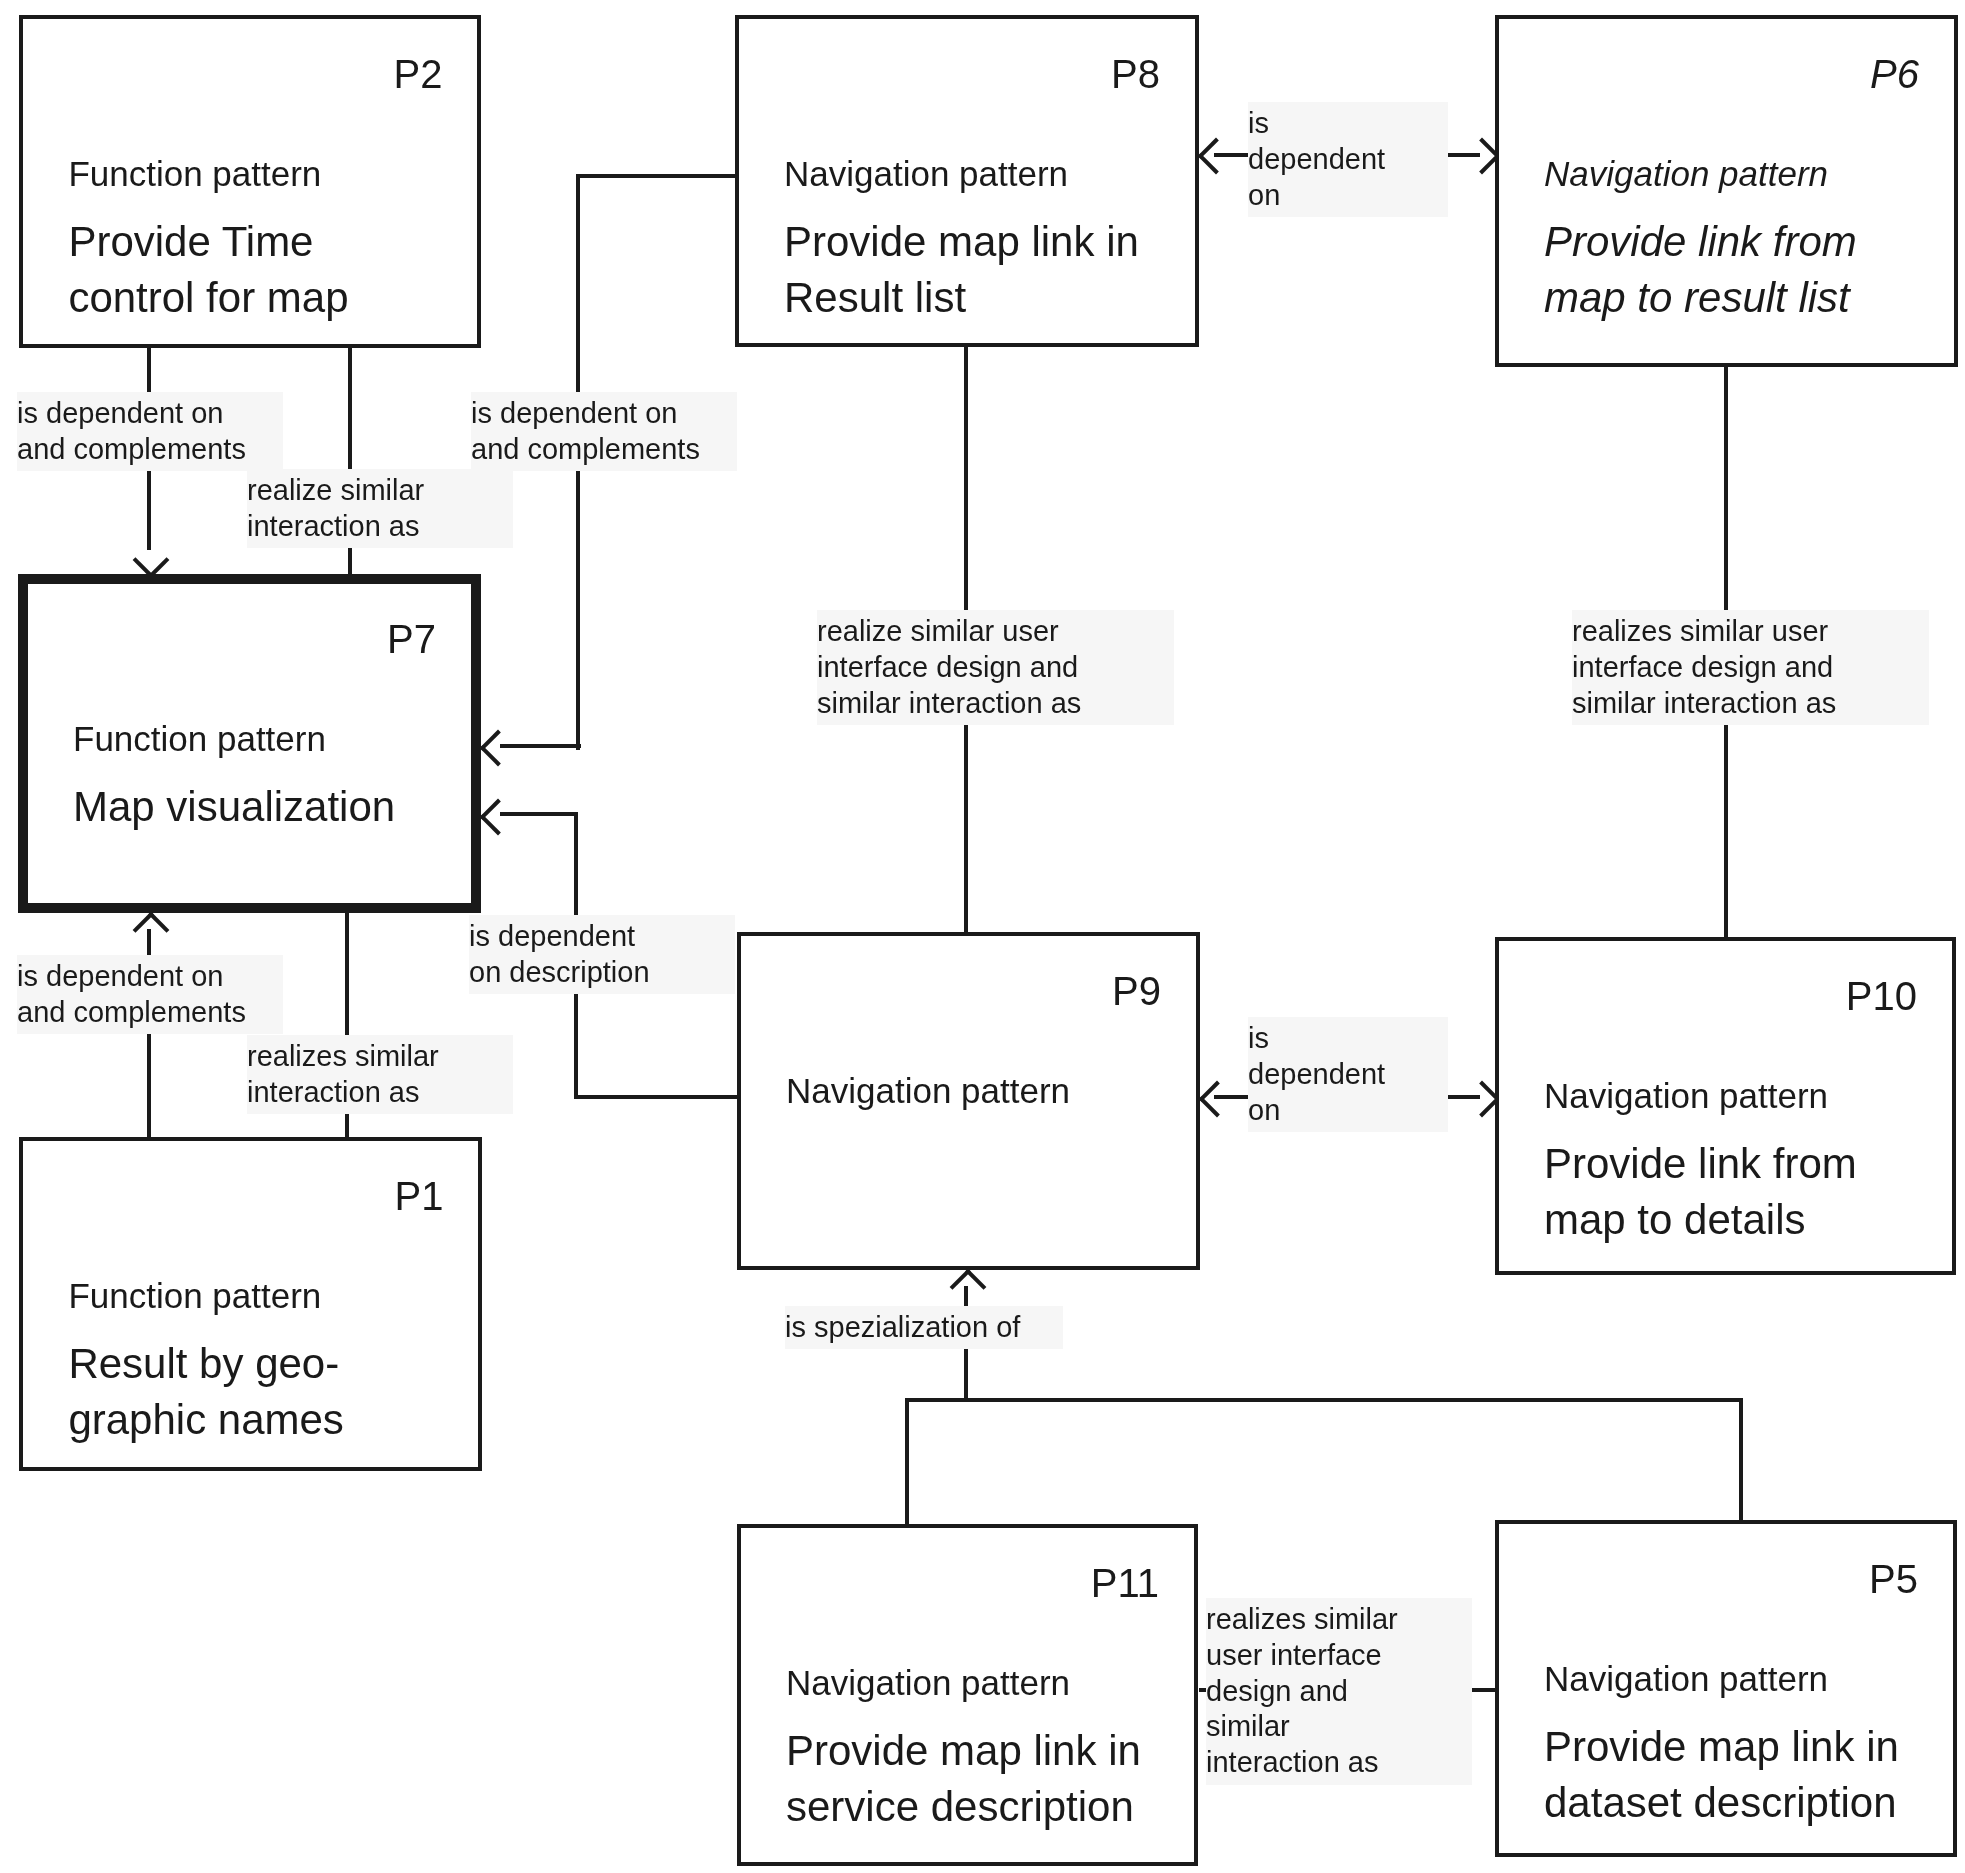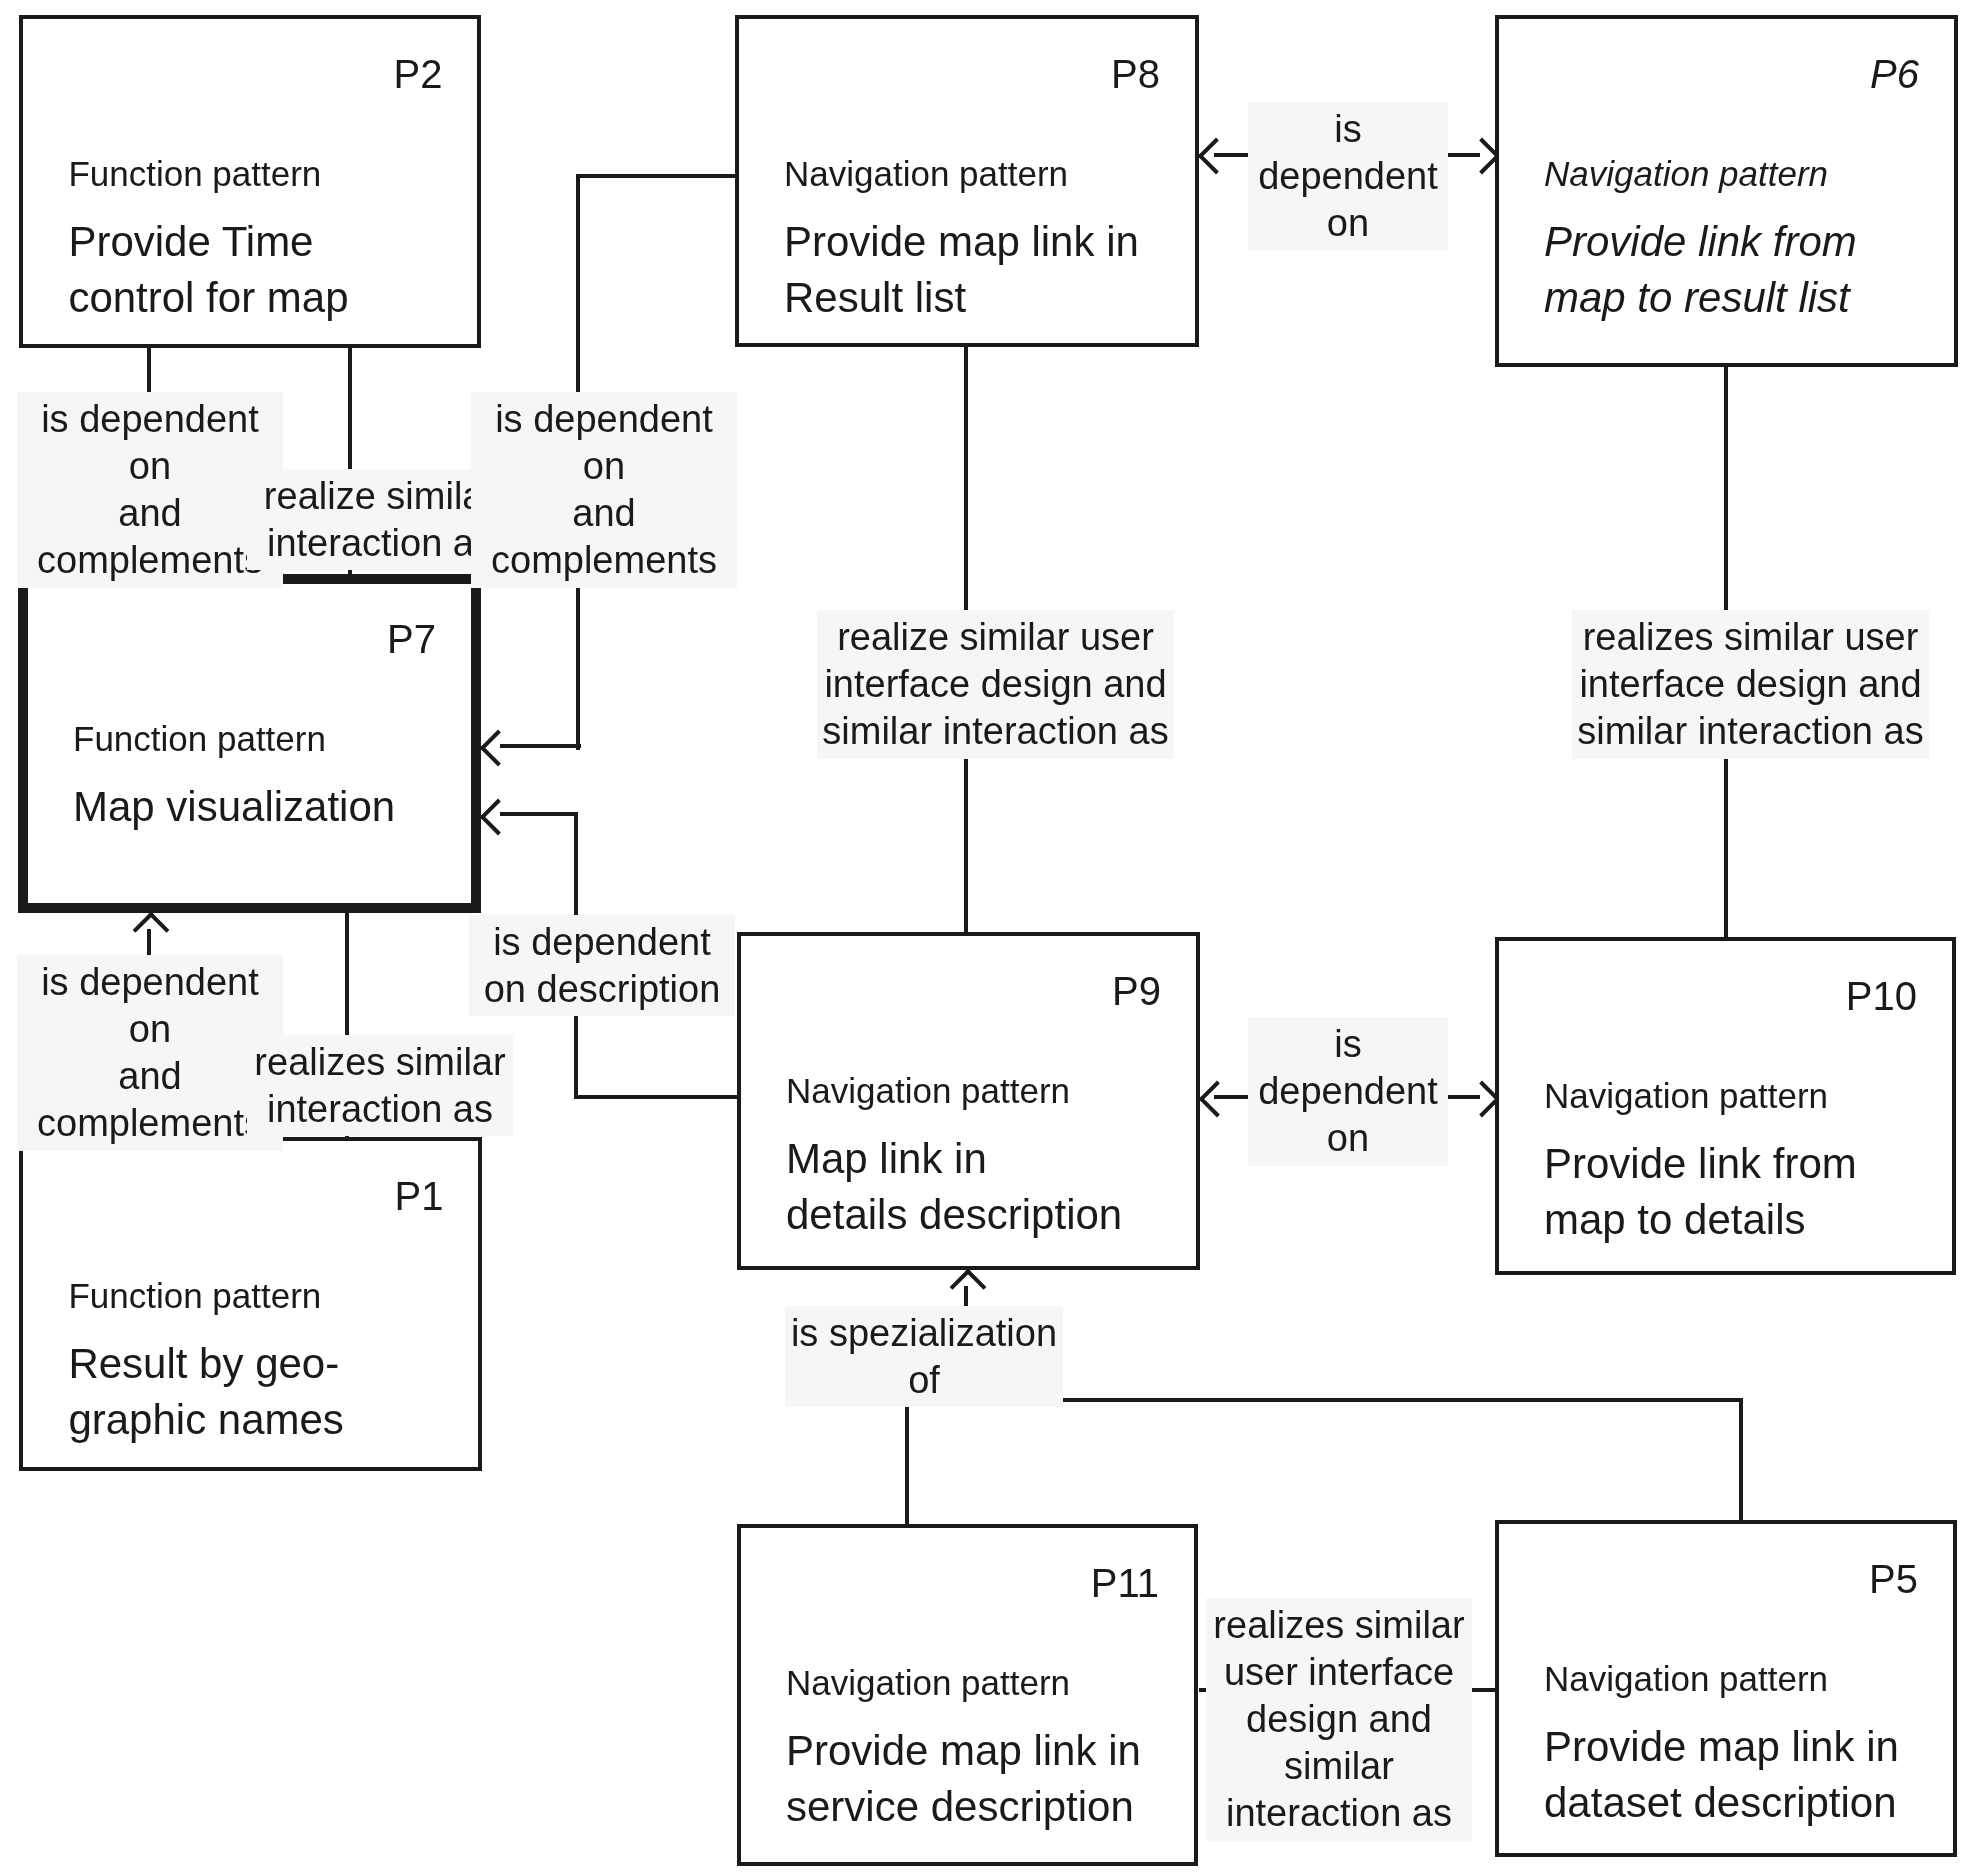--- a/index.html
+++ b/index.html
@@ -55,23 +55,22 @@
     width:22px;height:22px;
     border-left:4.2px solid var(--ink);
     border-top:4.2px solid var(--ink);
     z-index:1;
     background:transparent;
   }
   
   .elabel{
     position:absolute;
     background:var(--label-bg);
-    font-size:38px;
+    font-size:29px;
     line-height:1.24;
-    text-align:center;
     white-space:pre-line;
     z-index:3;
     padding:3.6px 0;
   }
 </style>
 </head>
 <body>
 
 <div class="canvas">
 
@@ -169,22 +168,20 @@
 
   <div class="pbox bold" style="left:18px;top:574px;width:463px;height:339px;">
     <div class="pid">P7</div>
     <div class="ptype">Function pattern</div>
     <div class="pname">Map visualization</div>
   </div>
 
   <div class="pbox" style="left:737px;top:932px;width:463px;height:338px;">
     <div class="pid">P9</div>
     <div class="ptype">Navigation pattern</div>
-    <div class="pname">Map link in
-details description</div>
   </div>
 
   <div class="pbox" style="left:1495px;top:937px;width:461px;height:338px;">
     <div class="pid">P10</div>
     <div class="ptype">Navigation pattern</div>
     <div class="pname">Provide link from
 map to details</div>
   </div>
 
   <div class="pbox" style="left:19.4px;top:1137px;width:463px;height:334px;">

